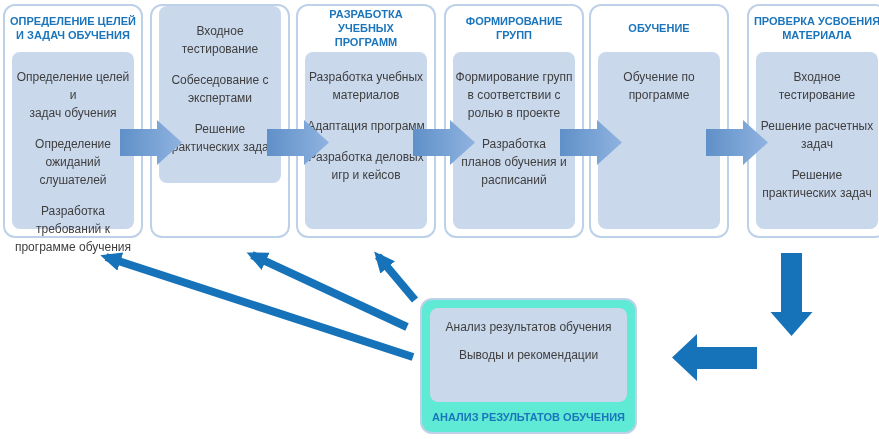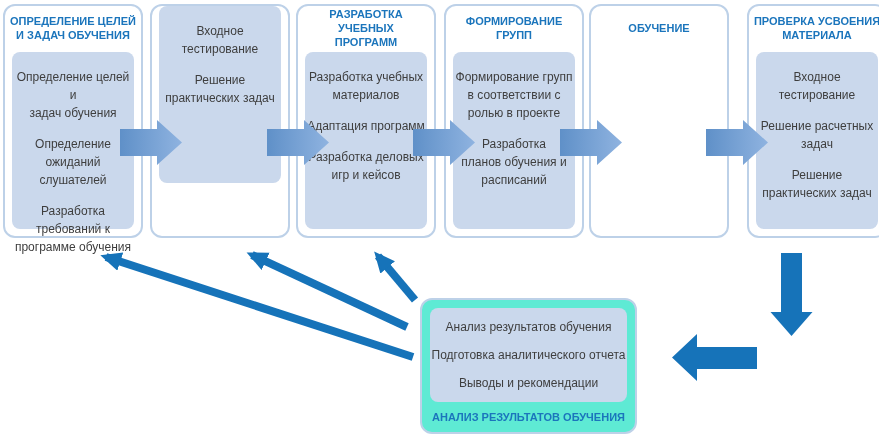--- a/index.html
+++ b/index.html
@@ -123,20 +123,22 @@
 ожиданий слушателей</p>
       <p class="stage-item">Разработка
 требований к
 программе обучения</p>
     </div>
   </div>
 
   <div class="column col-2">
     <div class="col-body">
       <p class="stage-item">Входное тестирование</p>
+      <p class="stage-item">Собеседование с
+экспертами</p>
       <p class="stage-item">Решение
 практических задач</p>
     </div>
   </div>
 
   <div class="column col-3">
     <div class="col-title">РАЗРАБОТКА УЧЕБНЫХ
 ПРОГРАММ</div>
     <div class="col-body">
       <p class="stage-item">Разработка учебных
@@ -155,38 +157,41 @@
 в соответствии с
 ролью в проекте</p>
       <p class="stage-item">Разработка
 планов обучения и
 расписаний</p>
     </div>
   </div>
 
   <div class="column col-5">
     <div class="col-title">ОБУЧЕНИЕ</div>
+    <div class="col-body">
+      <p class="stage-item">Обучение по
+программе</p>
+    </div>
   </div>
 
   <div class="column col-6">
     <div class="col-title">ПРОВЕРКА УСВОЕНИЯ
 МАТЕРИАЛА</div>
     <div class="col-body">
       <p class="stage-item">Входное тестирование</p>
       <p class="stage-item">Решение расчетных
 задач</p>
       <p class="stage-item">Решение
 практических задач</p>
     </div>
   </div>
 
   <div class="analysis-box">
     <div class="analysis-body">
       <p class="analysis-item">Анализ результатов обучения</p>
-      <p class="analysis-item">Подготовка аналитического отчета</p>
       <p class="analysis-item">Выводы и рекомендации</p>
     </div>
     <div class="analysis-title">АНАЛИЗ РЕЗУЛЬТАТОВ ОБУЧЕНИЯ</div>
   </div>
 
   <svg class="arrow-layer" viewBox="0 0 879 439">
     <defs>
       <linearGradient id="flowGrad" x1="0" y1="0" x2="1" y2="0">
         <stop offset="0" stop-color="#5f90c8"></stop>
         <stop offset="1" stop-color="#8fb3e0"></stop>

